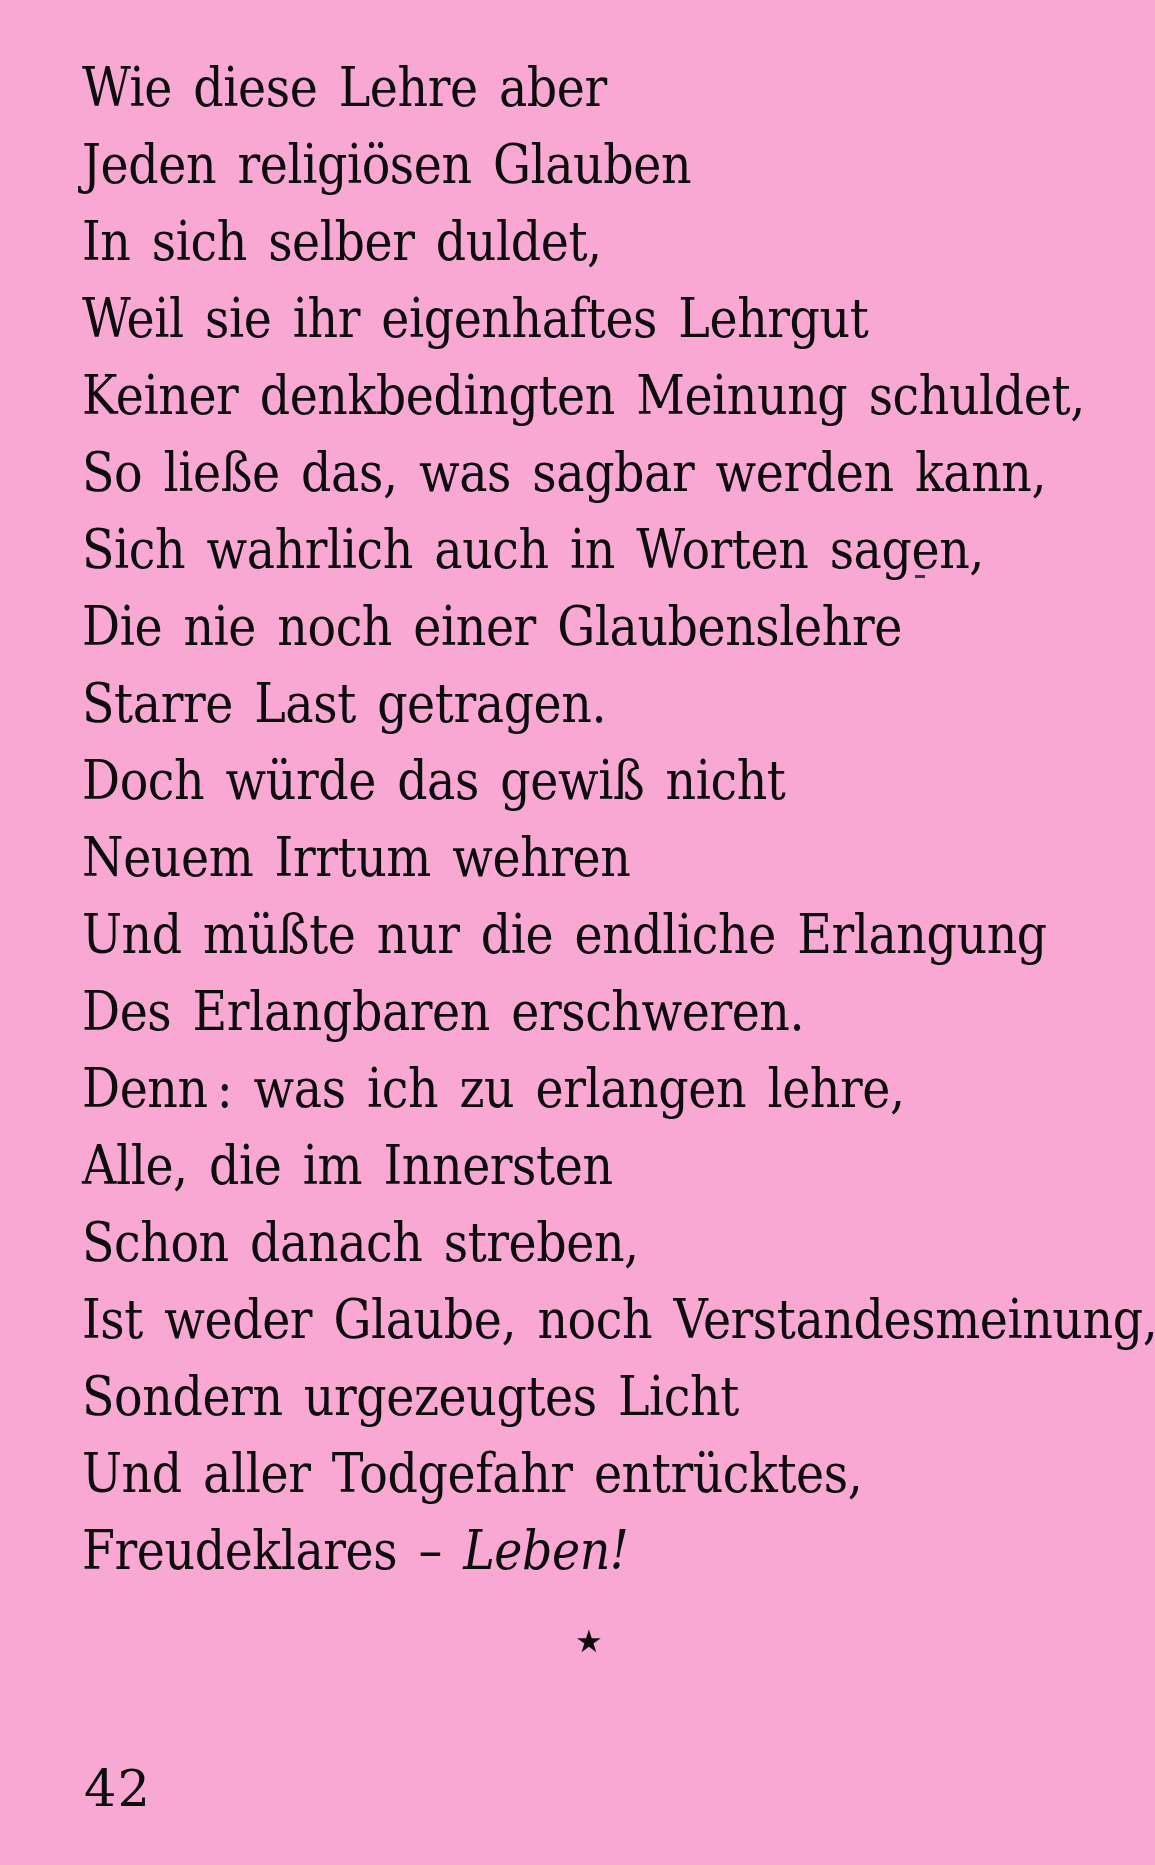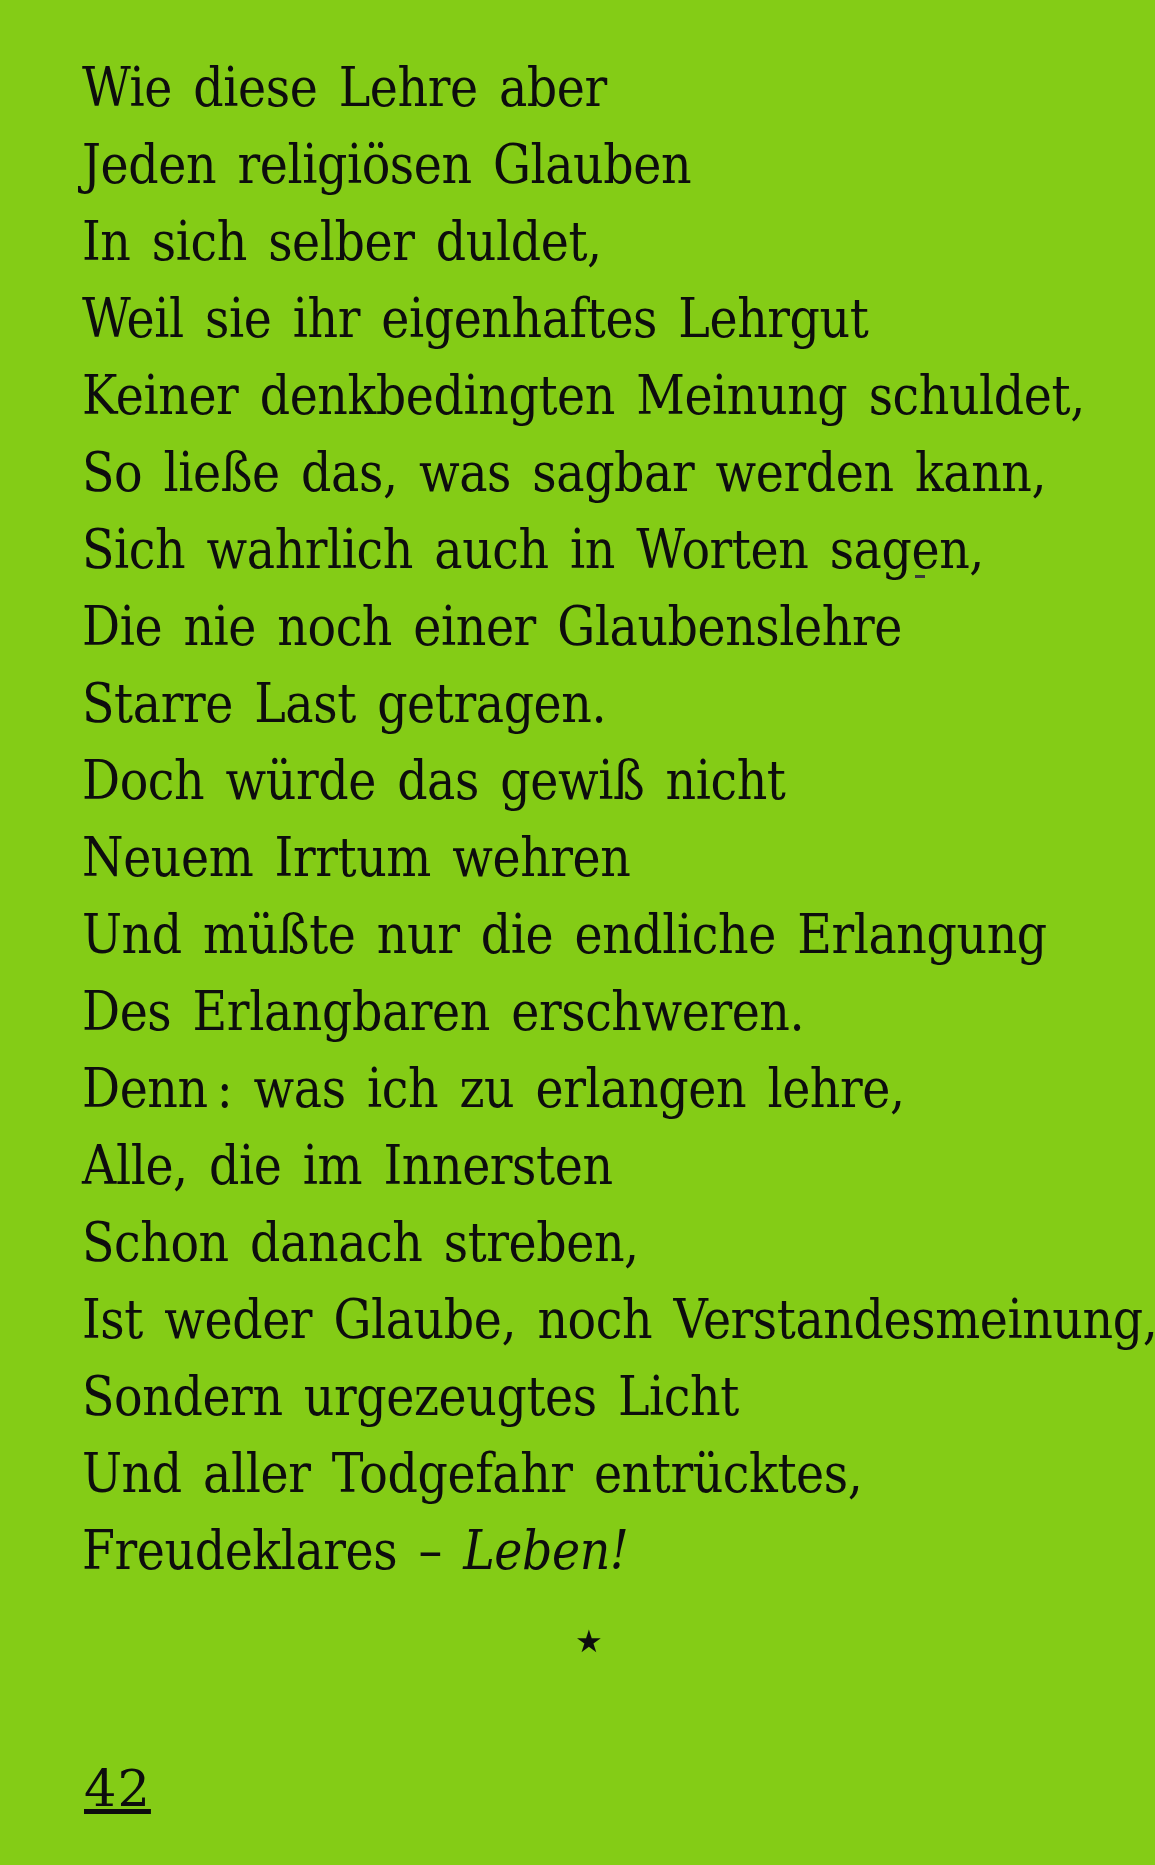--- a/index.html
+++ b/index.html
@@ -5,21 +5,21 @@
   html, body {
     margin: 0;
     padding: 0;
     background: #e8e8e8;
   }
   .page {
     position: relative;
     width: 1155px;
     height: 1865px;
     margin: 0 auto;
-    background: #84cc16;
+    background: #f9a8d4;
     overflow: hidden;
     font-family: "DejaVu Serif", "Liberation Serif", serif;
     color: #0d0d0d;
   }
   .poem {
     position: absolute;
     left: 82px;
     top: 49px;
     width: 1180px;
     transform: scaleX(0.88);
@@ -43,21 +43,20 @@
     line-height: 1;
     color: #0d0d0d;
   }
   .page-number {
     position: absolute;
     left: 84px;
     top: 1760px;
     font-size: 51px;
     line-height: 1.15;
     letter-spacing: 1px;
-    text-decoration: underline;
   }
   .artifact-dash {
     position: absolute;
     left: 915px;
     top: 575px;
     width: 10px;
     height: 3px;
     background: #3a3a3a;
   }
 </style>

